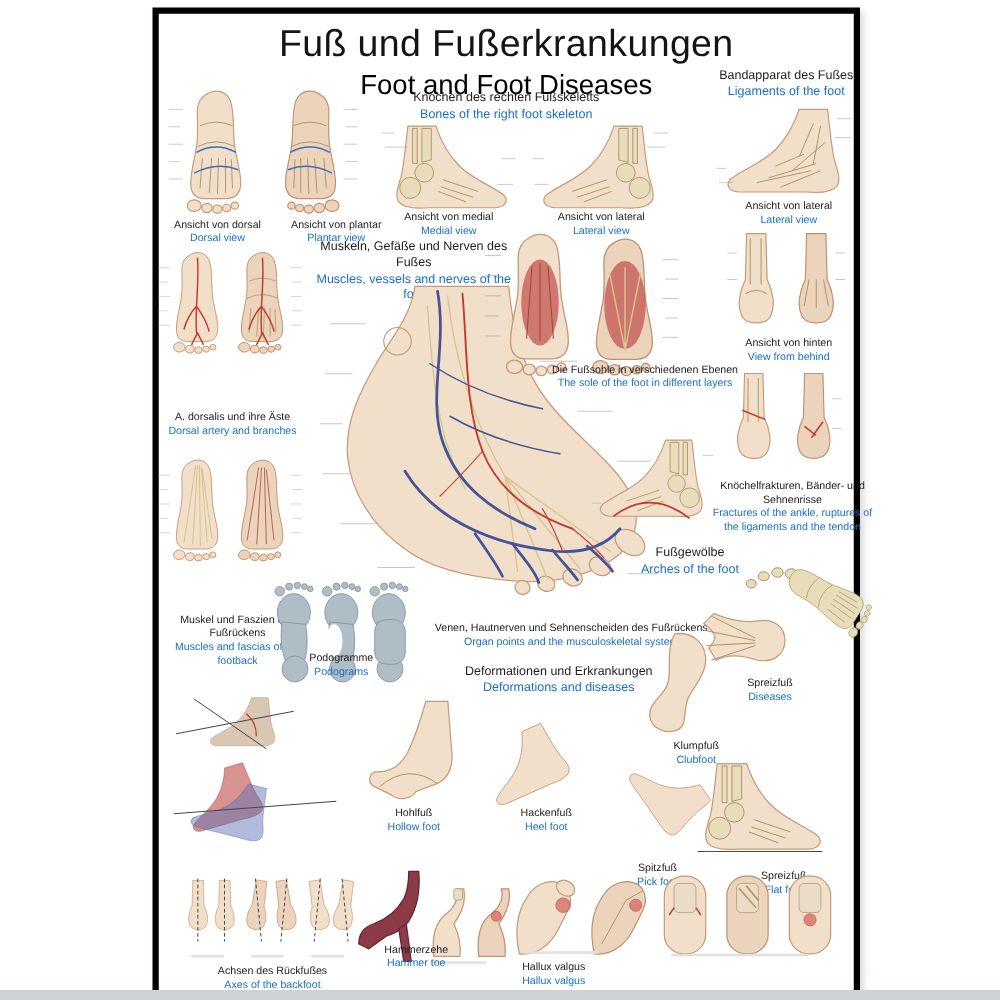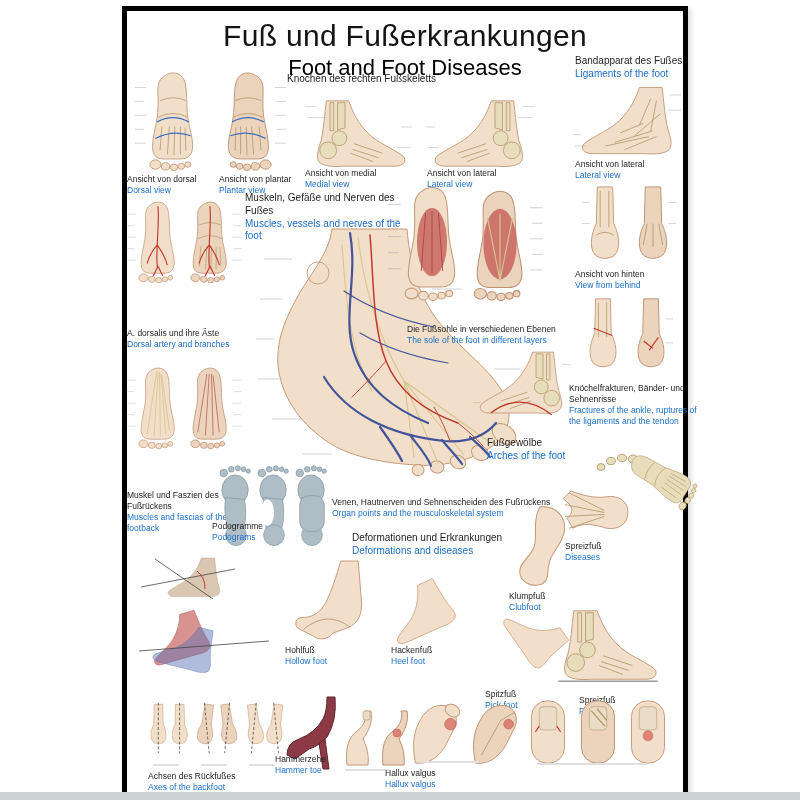--- a/index.html
+++ b/index.html
@@ -1,21 +1,21 @@
 <!DOCTYPE html>
 <html><head>
 <meta charset="utf-8">
 <style>
   html,body{margin:0;padding:0}
   body{width:800px;height:800px;background:#ffffff;font-family:"Liberation Sans",sans-serif;position:relative;overflow:hidden}
   .page-bottom-strip{position:absolute;left:0;top:792px;width:800px;height:8px;background:#cdd2d5}
   .poster{position:absolute;left:122px;top:6px;width:556px;height:786px;background:#fff;border:5px solid #000000;box-shadow:3px 3px 5px rgba(0,0,0,.14)}
   .title-de{position:absolute;top:8px;left:0;right:0;text-align:center;font-size:30px;letter-spacing:.3px;color:#141414;white-space:nowrap}
   .title-en{position:absolute;top:44px;left:0;right:0;text-align:center;font-size:22px;color:#000000;white-space:nowrap}
-  .cap{position:absolute;text-align:left;font-size:8.5px;line-height:1.28;color:#1d1d1d}
+  .cap{position:absolute;text-align:center;font-size:8.5px;line-height:1.28;color:#1d1d1d}
   .cap .de,.cap .en{display:block}
   .cap .en{color:#1a6fc8}
   .cap.head{font-size:10px}
   svg.fig{position:absolute;overflow:visible}
   .skin{fill:#f2dfc9;stroke:#c49a7a;stroke-width:1}
   .skin2{fill:#ecd3bb;stroke:#bd9173;stroke-width:1}
   .bonefill{fill:#e8ddbb;stroke:#ab9264;stroke-width:.8}
   .boneln{fill:none;stroke:#ab9264;stroke-width:.8}
   .bluejoint{fill:none;stroke:#3a6fc0;stroke-width:1.3}
   .ann{fill:none;stroke:#a8aeb4;stroke-width:.55}
@@ -113,20 +113,21 @@
     <span class="de">Ansicht von dorsal</span>
     <span class="en">Dorsal view</span>
   </div>
   <div class="cap" style="left:92px;top:163px;width:100px">
     <span class="de">Ansicht von plantar</span>
     <span class="en">Plantar view</span>
   </div>
 
   <div class="cap head" style="left:160px;top:62px;width:236px">
     <span class="de">Knochen des rechten Fußskeletts</span>
+    <span class="en">Bones of the right foot skeleton</span>
   </div>
   <svg class="fig" style="left:178px;top:88px" width="108" height="70" viewBox="0 0 110 75">
     <g transform="scale(-1,1) translate(-110,0)">
       <use href="#fs" class="skin"></use>
       <use href="#bones-s" class="bonefill"></use>
     </g>
     <path class="ann" d="M8,8 h-10 M20,20 h-20 M100,30 h12 M96,52 h14"></path>
   </svg>
   <svg class="fig" style="left:300px;top:88px" width="108" height="70" viewBox="0 0 110 75">
     <use href="#fs" class="skin"></use>
@@ -240,21 +241,21 @@
     <use href="#annL" class="ann"></use>
   </svg>
   <svg class="fig" style="left:340px;top:176px" width="66" height="114" viewBox="0 0 60 110">
     <use href="#fd" class="skin2"></use>
     <ellipse class="muscle" cx="30" cy="55" rx="16" ry="34"></ellipse>
     <g class="nerve">
         <path d="M30,90 L18,30 M30,90 L30,26 M30,90 L42,30"></path>
       </g>
     <use href="#annR" class="ann"></use>
   </svg>
-  <div class="cap" style="left:280px;top:313px;width:218px">
+  <div class="cap" style="left:280px;top:279px;width:218px">
     <span class="de">Die Fußsohle in verschiedenen Ebenen</span>
     <span class="en">The sole of the foot in different layers</span>
   </div>
 
   <svg class="fig" style="left:456px;top:174px" width="44" height="82" viewBox="0 0 40 85">
     <use href="#fb" class="skin"></use>
     <g class="boneln">
         <path d="M15,6 L15,44 M24,6 L24,44 M11,52 Q20,46 29,52"></path>
       </g>
     <path class="ann" d="M4,18 h-8 M4,40 h-8"></path>

